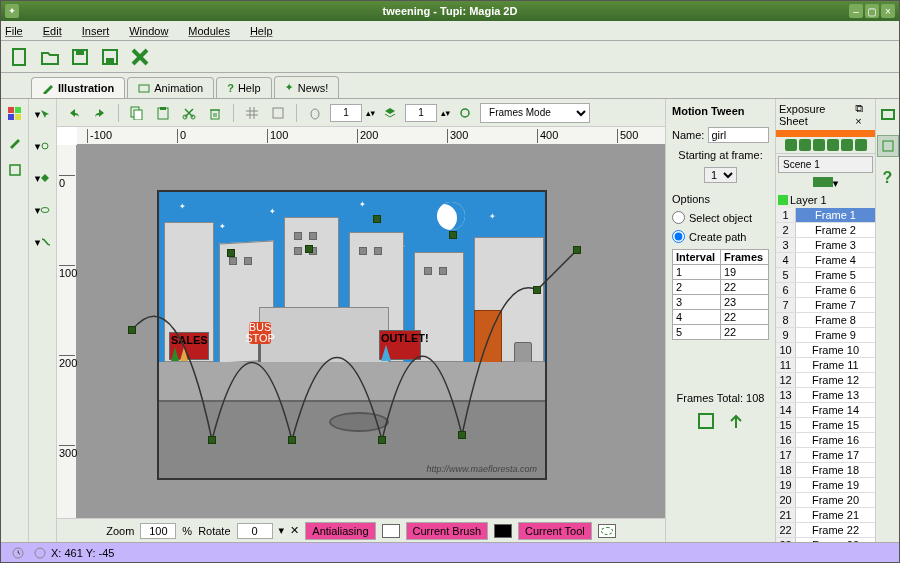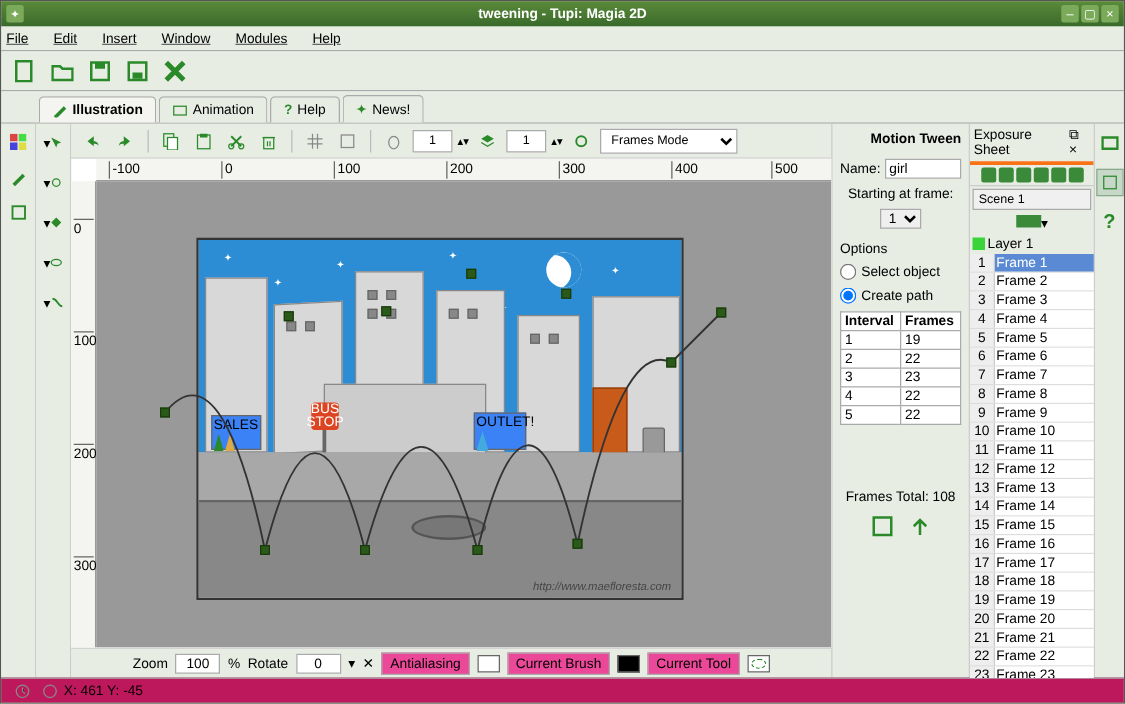--- a/index.html
+++ b/index.html
@@ -42,42 +42,42 @@
 .bld{position:absolute;background:#d8d8d8;border:1px solid #888}
 .win-sq{position:absolute;width:8px;height:8px;background:#888;border:1px solid #666}
 .watermark{position:absolute;bottom:4px;right:8px;font-size:9px;font-style:italic;color:#444}
 .witch{position:absolute;left:-40px;top:110px;width:50px;height:80px;fill:#222}
 .handle{position:absolute;width:8px;height:8px;background:#2a5a1a;border:1px solid #1a3a0a}
 .cbar{height:24px;background:#e8ede4;border-top:1px solid #ccc;display:flex;align-items:center;justify-content:center;gap:6px;font-size:10px}
 .cbar input{width:36px;height:16px;border:1px solid #aaa;text-align:center}
 .cbar .btn{padding:2px 6px;border:1px solid #aaa;background:#ec4899}
 .cbar .sw{width:18px;height:14px;border:1px solid #666}
 .rpanel{width:110px;background:#e8ede4;border-left:1px solid #ccc;padding:6px;display:flex;flex-direction:column;gap:6px;font-size:10px}
-.rpanel h4{text-align:right;font-size:11px;margin-bottom:4px}
+.rpanel h4{text-align:left;font-size:11px;margin-bottom:4px}
 .rpanel .row{display:flex;align-items:center;gap:4px}
 .rpanel input[type=text]{flex:1;border:1px solid #aaa;padding:1px 2px;min-width:0}
 .rpanel select{border:1px solid #aaa;padding:0 2px}
 .rpanel table{width:100%;border-collapse:collapse;font-size:10px;background:#fff}
 .rpanel th,.rpanel td{border:1px solid #aaa;padding:1px 3px;text-align:left}
 .rpanel .radio{display:flex;align-items:center;gap:4px}
 .expos{width:100px;background:#e8ede4;border-left:1px solid #ccc;display:flex;flex-direction:column}
-.expos-h{padding:3px;border-bottom:3px solid #f97316;display:flex;justify-content:flex-end;align-items:center;font-size:10px}
+.expos-h{padding:3px;border-bottom:7px solid #f97316;display:flex;justify-content:flex-end;align-items:center;font-size:10px}
 .expos-tb{display:flex;padding:2px;gap:2px;border-bottom:1px solid #ccc;justify-content:center}
 .expos-tb span{width:12px;height:12px;background:#3a8a3a;border-radius:2px;display:inline-block}
 .expos-scene{padding:2px 4px;background:#f0f0f0;border:1px solid #aaa;margin:2px;font-size:10px}
 .expos-layer{display:flex;align-items:center;padding:2px;gap:2px;font-size:10px}
 .expos-frames{flex:1;overflow-y:auto;font-size:9px}
 .expos-frames .fr{display:flex;border-bottom:1px solid #ddd}
 .expos-frames .fn{width:20px;text-align:center;background:#eee;border-right:1px solid #ccc;padding:1px}
-.expos-frames .fl{flex:1;text-align:left;padding:1px;background:#fff}
+.expos-frames .fl{flex:1;text-align:center;padding:1px;background:#fff}
 .expos-frames .fr.sel .fl{background:#5a8ad4;color:#fff}
 .rtb{width:24px;background:#e8ede4;border-left:1px solid #ccc;display:flex;flex-direction:column;align-items:center;padding:4px 0;gap:10px}
-.status{height:20px;background:#be185d;border-top:1px solid #aaa;display:flex;align-items:center;padding:0 6px;gap:0;font-size:10px}
+.status{height:20px;background:#c4b5fd;border-top:1px solid #aaa;display:flex;align-items:center;padding:0 6px;gap:0;font-size:10px}
 svg{display:block}
-.sign{position:absolute;background:#3b82f6;border:1px solid #666;font-size:6px;padding:1px;font-weight:normal}
+.sign{position:absolute;background:#b91c1c;border:1px solid #666;font-size:6px;padding:1px;font-weight:bold}
 .door{position:absolute;background:#c85a1a;border:1px solid #8a3a0a}
 .stopsign{position:absolute;width:22px;height:22px;background:#d42;border-radius:3px;transform:rotate(0deg);color:#fff;font-size:5px;display:flex;align-items:center;justify-content:center;text-align:center;line-height:1}
 </style>
 </head>
 <body>
 
 <div class="win">
   <div class="titlebar">
     <div class="wc">
         <span>✦</span>

